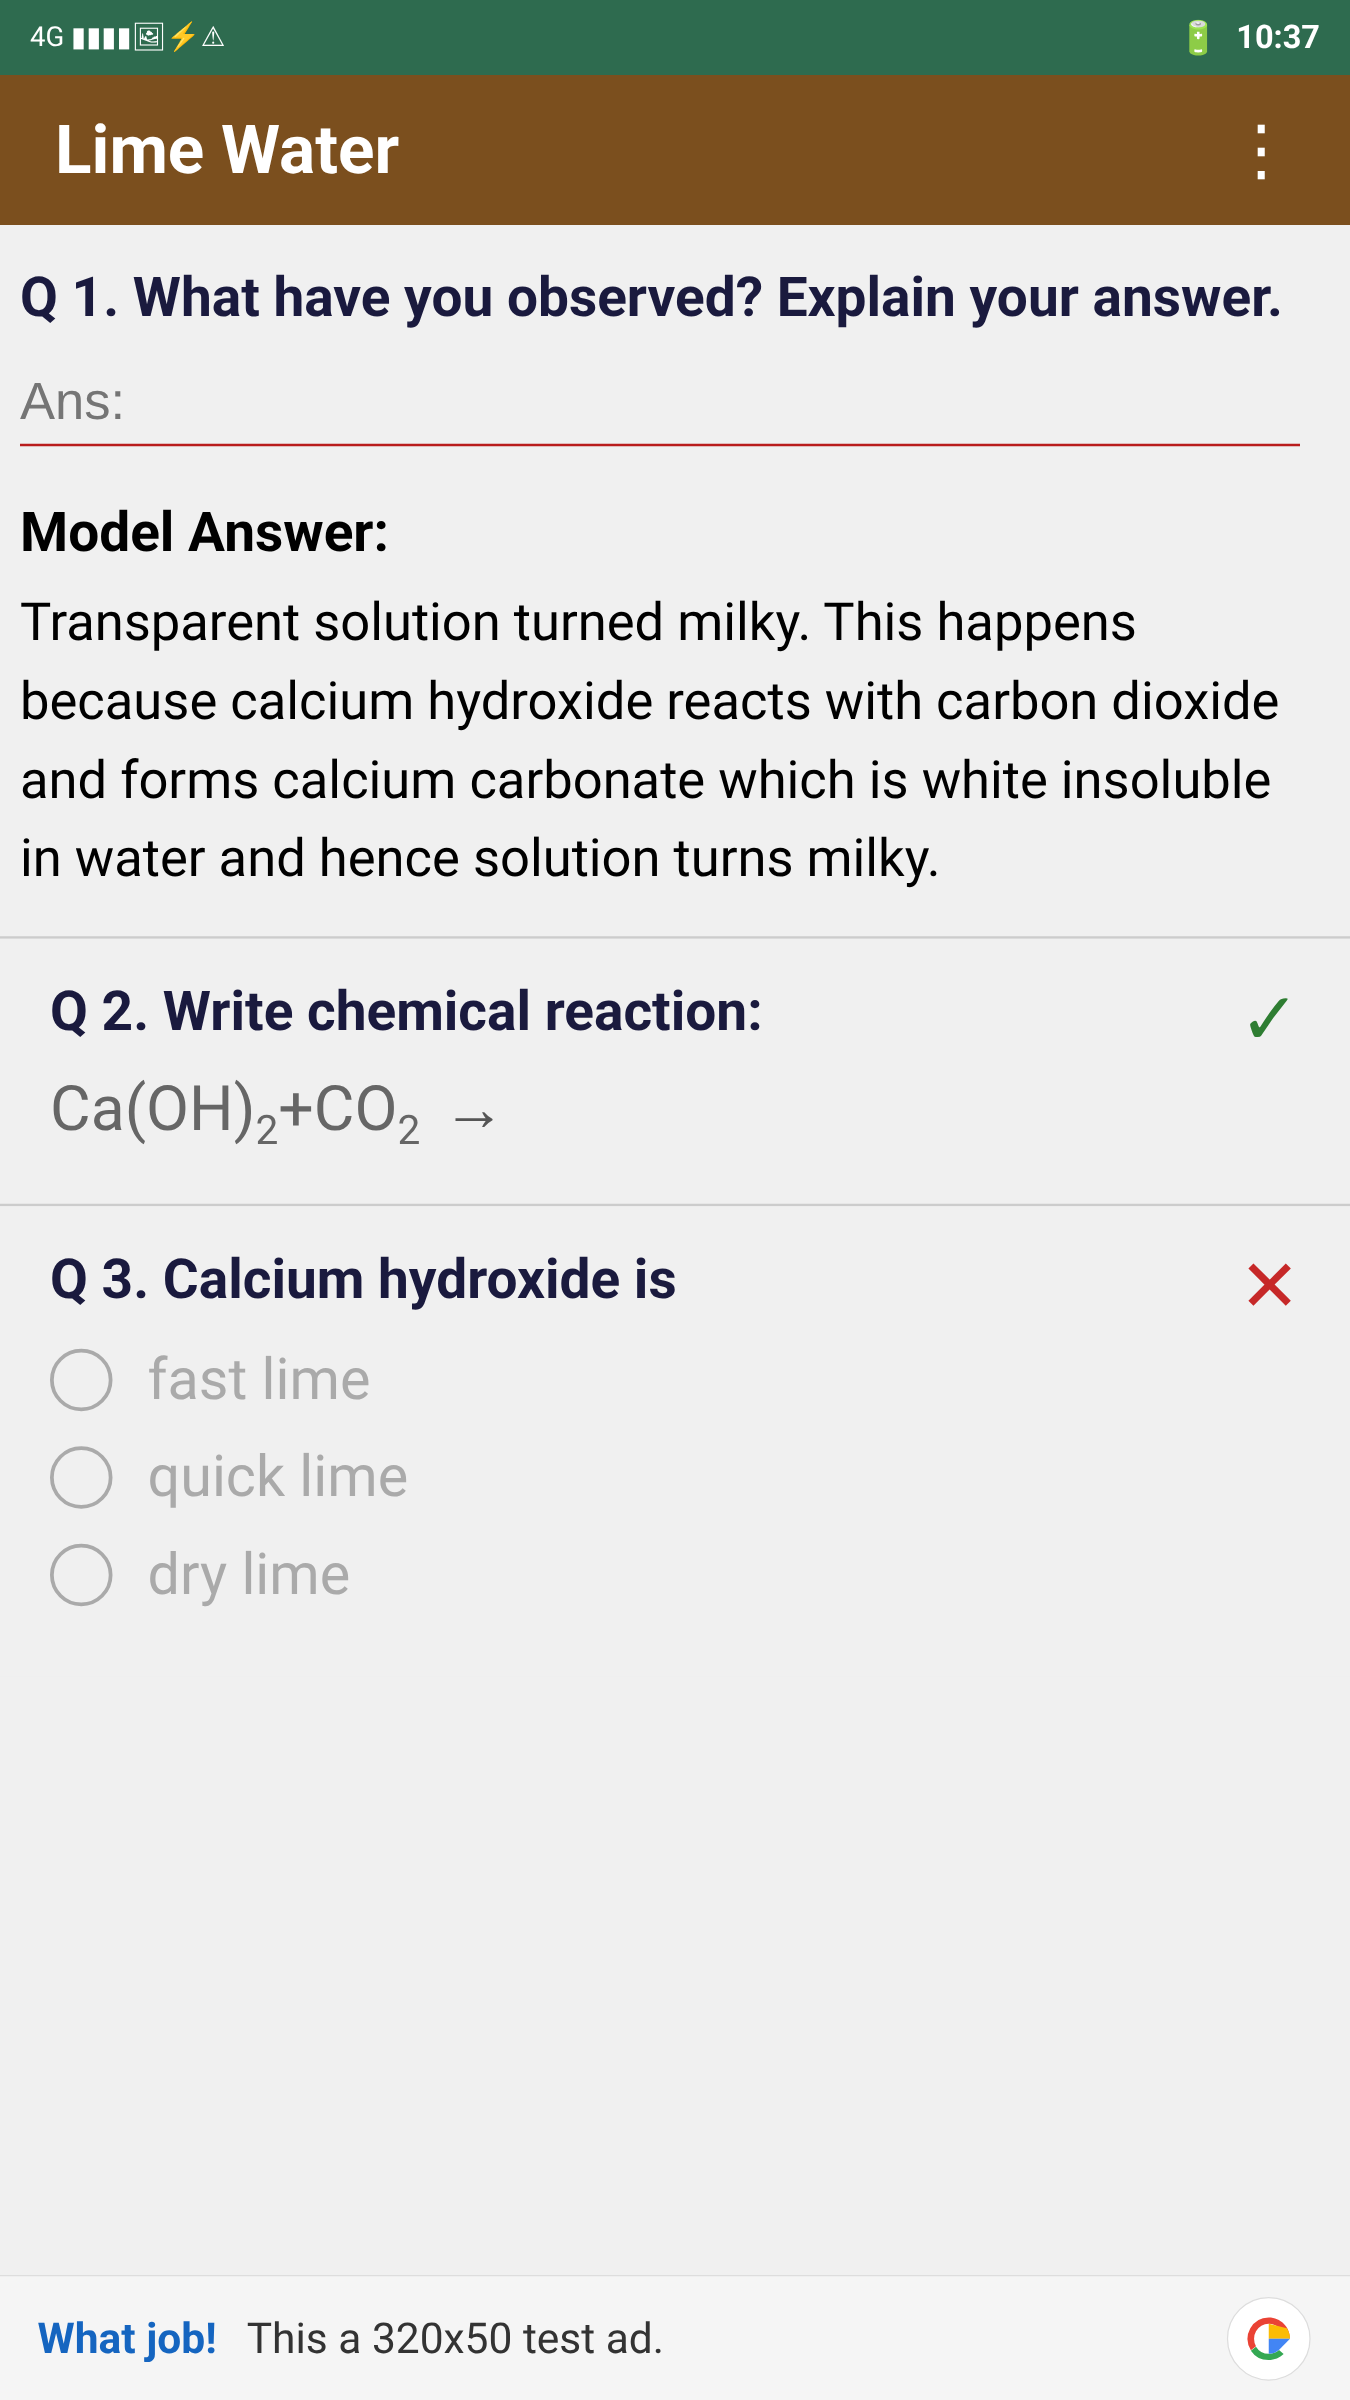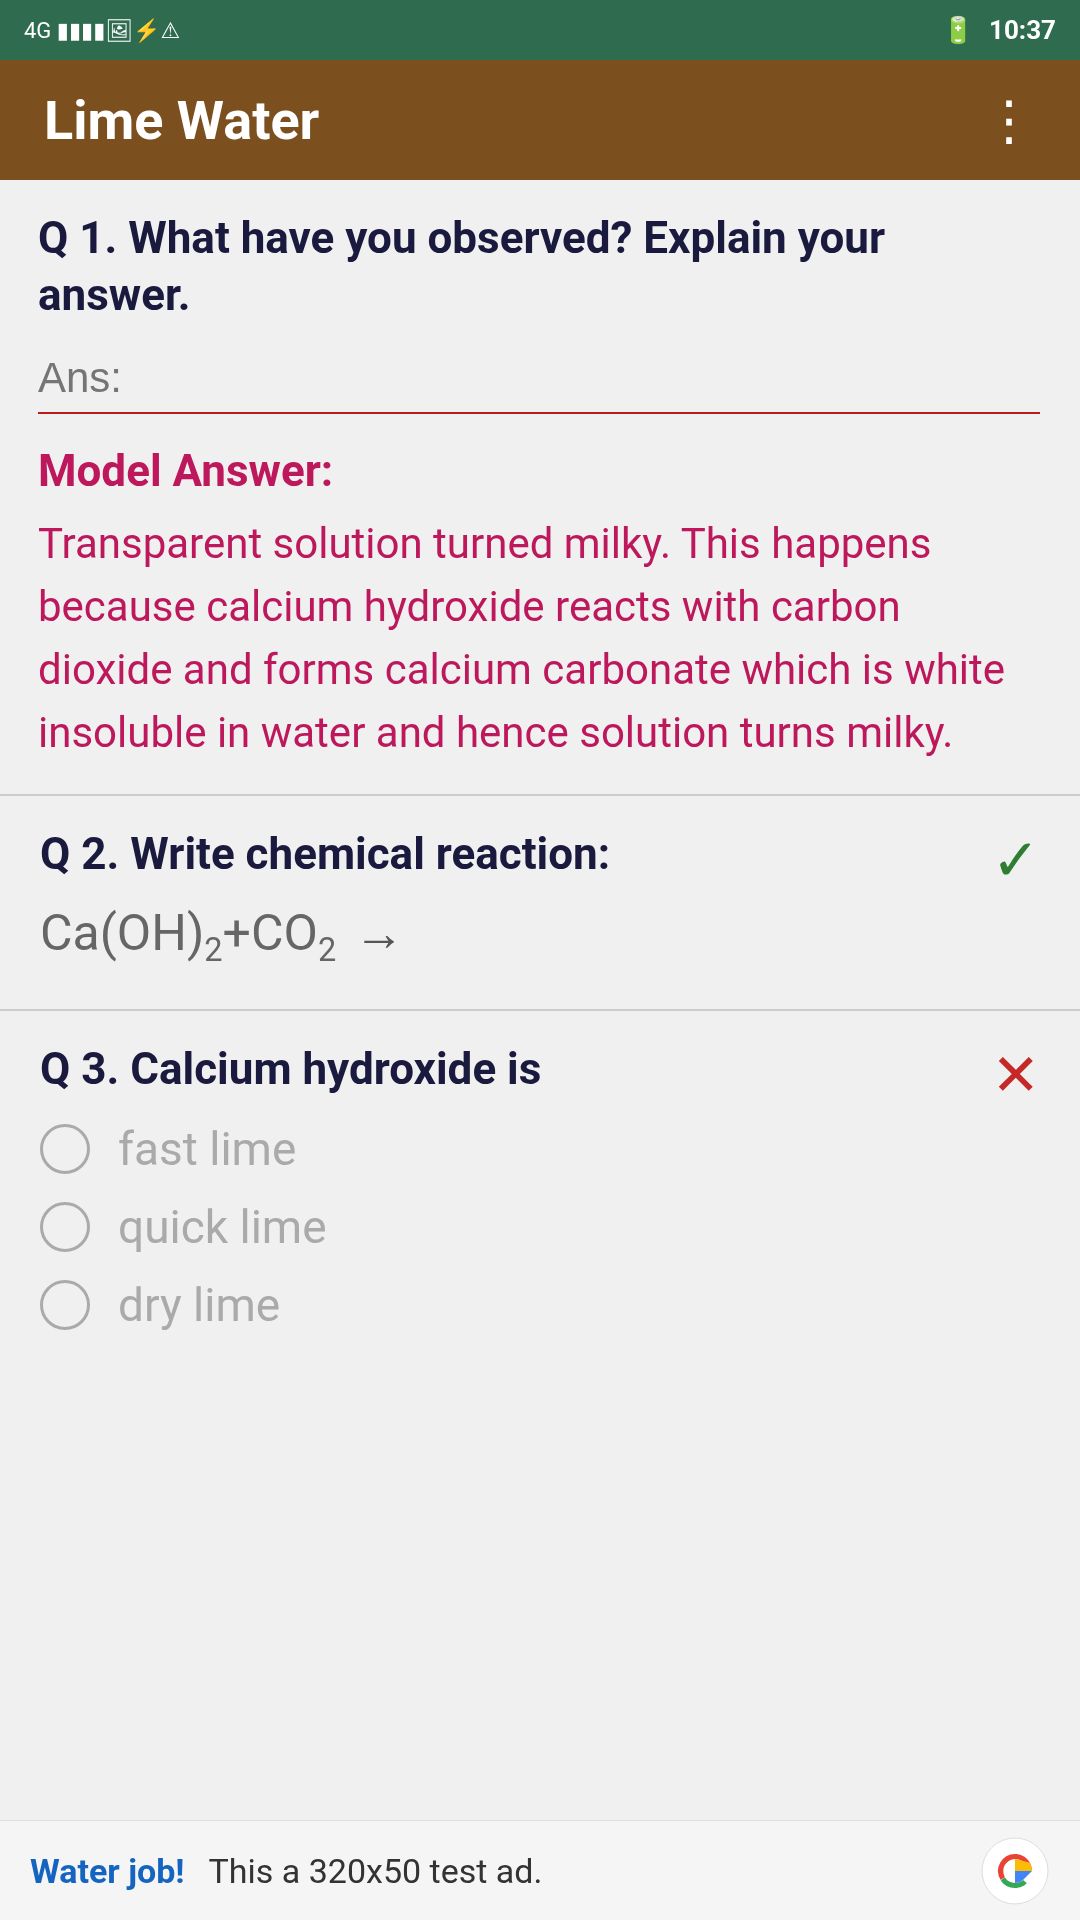--- a/index.html
+++ b/index.html
@@ -62,21 +62,21 @@
 
     
     .content {
       background: #ebebeb;
       padding: 0;
     }
 
     
     .question-block {
       background: #f0f0f0;
-      padding: 30px 40px 30px 38px;
+      padding: 30px 40px 30px 16px;
       border-bottom: 2px solid #cccccc;
     }
 
     .question-title {
       color: #1a1a3e;
       font-size: 44px;
       font-weight: bold;
       line-height: 1.3;
       margin-bottom: 20px;
     }
@@ -89,23 +89,24 @@
       border-bottom: 2px solid #b91c1c;
       color: #aaa;
       font-size: 42px;
       padding: 10px 0;
       outline: none;
       margin-bottom: 24px;
     }
 
     
     .model-answer {
-      color: #be185d;
+      color: #000000;
       font-size: 42px;
       line-height: 1.5;
+      margin-top: 12px;
     }
     .model-answer-label {
       font-size: 44px;
       font-weight: bold;
       margin-bottom: 8px;
     }
 
     
     .q2-block {
       background: #f0f0f0;
@@ -256,21 +257,21 @@
     </div>
     <div class="option-row">
       <div class="radio-circle"></div>
       <span class="option-label">dry lime</span>
     </div>
   </div>
 
 </div>
 
 <div class="ad-banner">
-  <span class="ad-nice">Water job!</span>
+  <span class="ad-nice">What job!</span>
   <span class="ad-text">This a 320x50 test ad.</span>
   <svg class="google-logo" viewBox="0 0 70 70" xmlns="http://www.w3.org/2000/svg">
     <circle cx="35" cy="35" r="33" fill="white" stroke="#ddd" stroke-width="1"></circle>
     <path d="M52 35c0-9.4-7.6-17-17-17a17 17 0 0 0-14.3 26.1l4.1-3.2A12 12 0 0 1 35 23c3.3 0 6.3 1.3 8.5 3.5L52 35z" fill="#EA4335"></path>
     <path d="M35 23v12h17c0-3.1-.9-6-2.5-8.5L35 23z" fill="#FBBC05"></path>
     <path d="M35 47a12 12 0 0 1-10.2-5.7l-4.1 3.2A17 17 0 0 0 35 52c4.6 0 8.8-1.8 11.9-4.8L43.2 44A12 12 0 0 1 35 47z" fill="#34A853"></path>
     <path d="M52 35H35v12c3.3 0 6.3-1.3 8.5-3.5L52 35z" fill="#4285F4"></path>
   </svg>
 </div>
 

